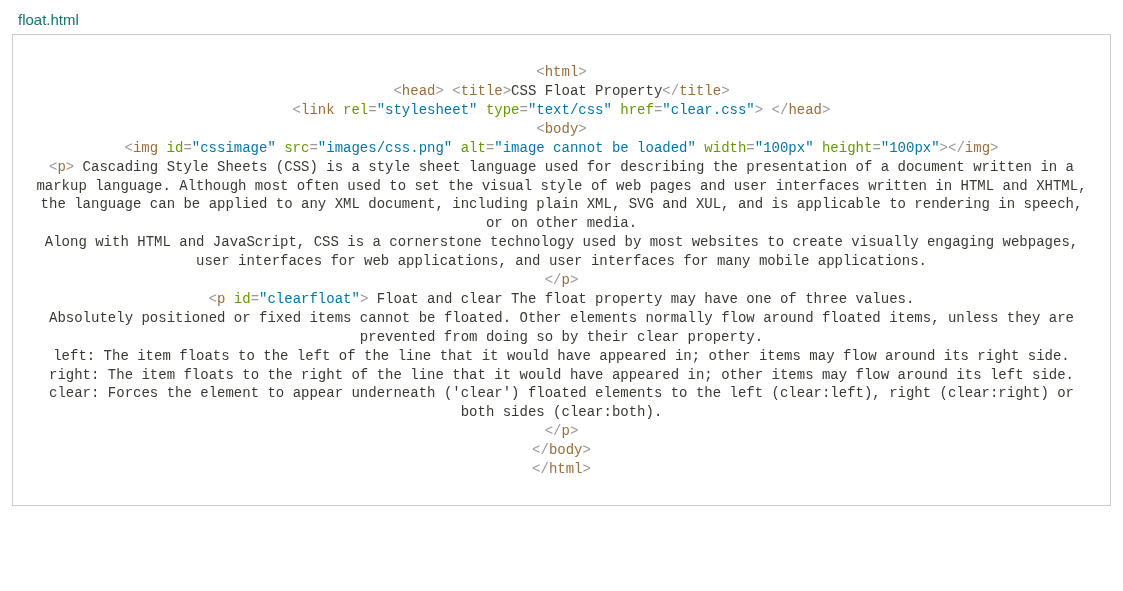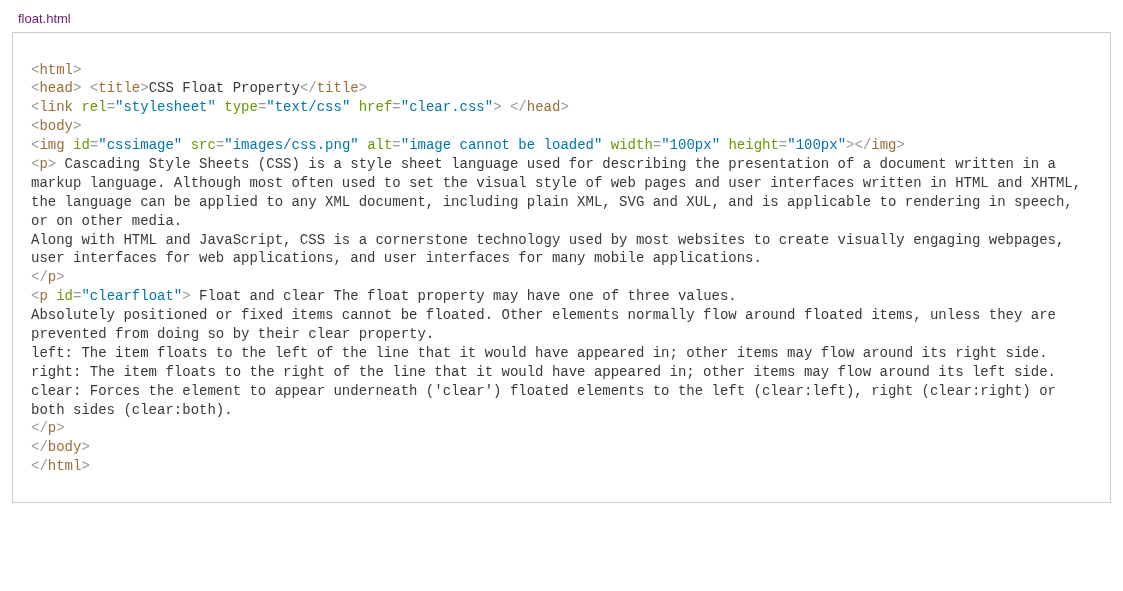--- a/index.html
+++ b/index.html
@@ -11,31 +11,32 @@
     font-size: 14px;
     line-height: 1.35;
     color: #393a34;
   }
   .wrapper {
     width: 1123px;
     padding: 10px 12px 20px 12px;
   }
   .filename {
     font-family: -apple-system, "Segoe UI", Arial, sans-serif;
-    font-size: 13px;
-    color: #701a75;
+    font-size: 15px;
+    color: #0f766e;
     margin-bottom: 4px;
     padding-left: 6px;
   }
   .code-panel {
     border: 1px solid #ccc;
     background: #fff;
     padding: 28px 18px 26px 18px;
     white-space: pre-wrap;
     word-wrap: break-word;
+    text-align: center;
   }
   .p  { color: #999999; }  
   .t  { color: #9a6e3a; }  
   .a  { color: #690; }     
   .v  { color: #07a; }     
   .x  { color: #393a34; }  
 </style>
 </head>
 <body>
 

